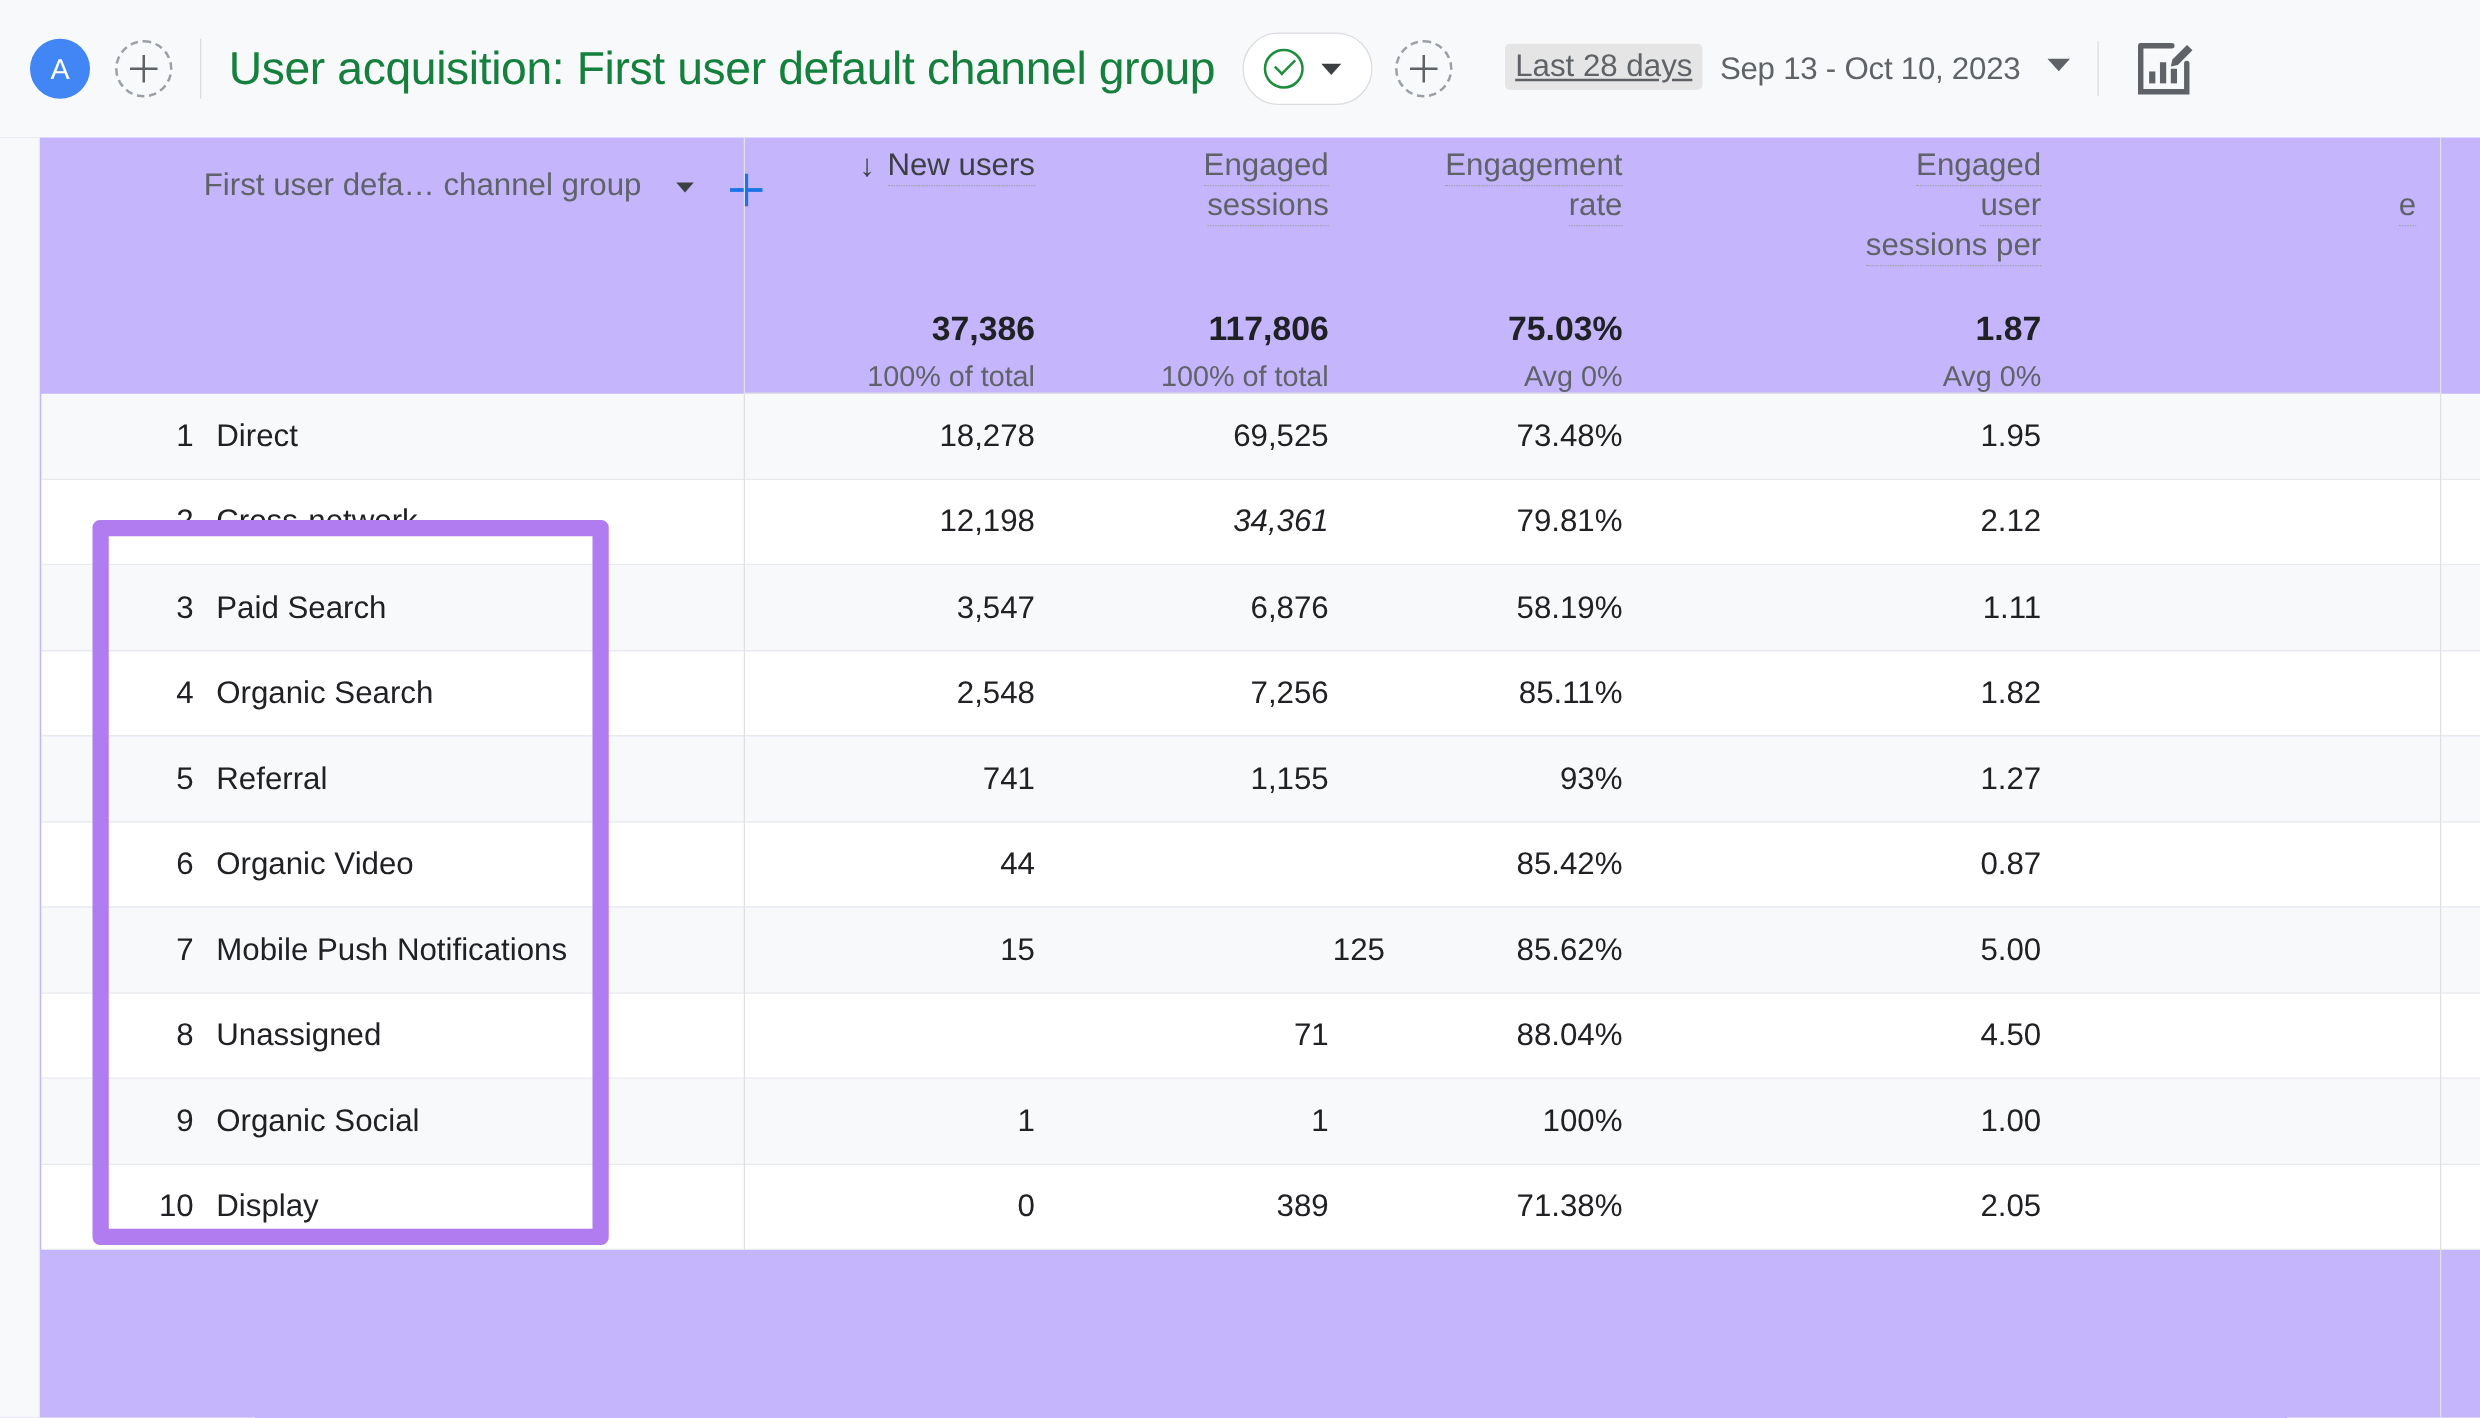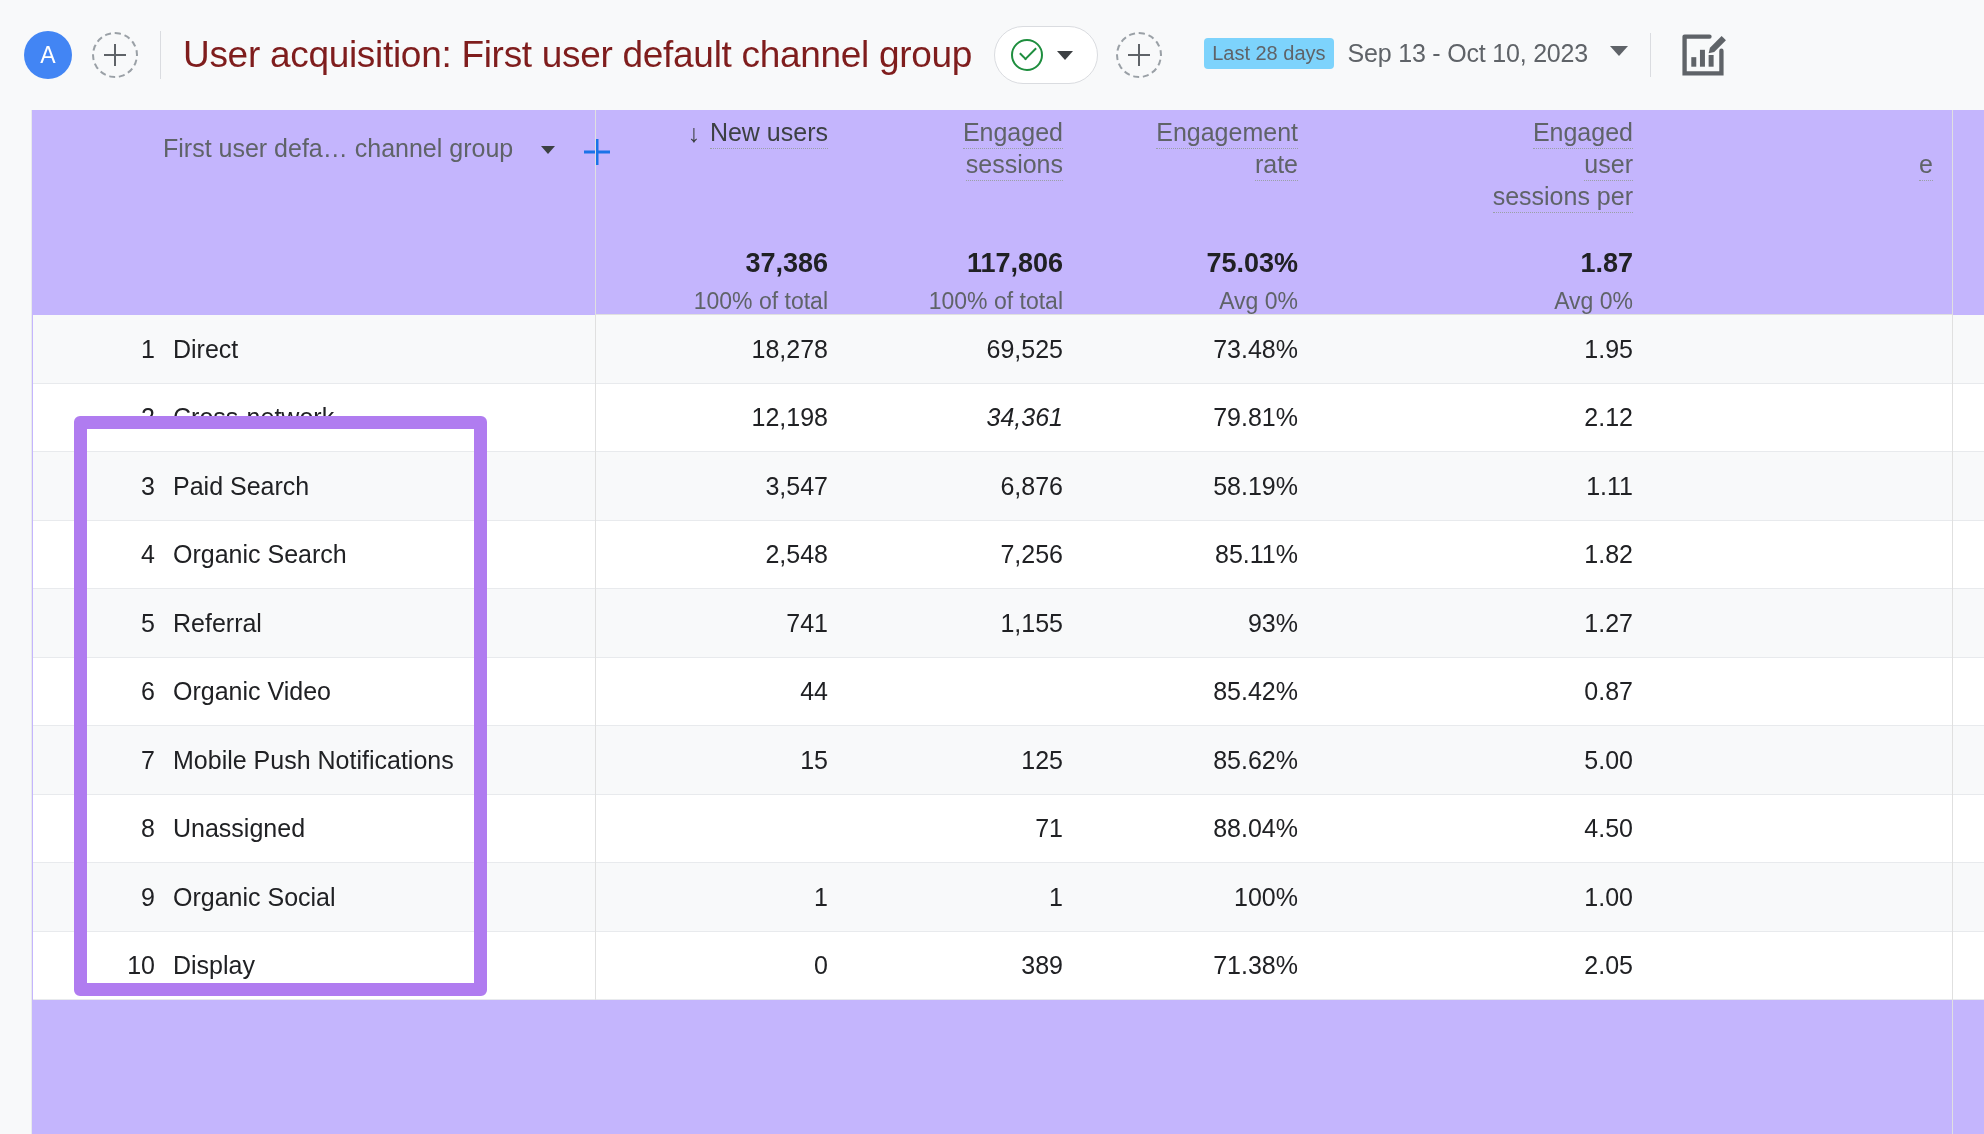--- a/index.html
+++ b/index.html
@@ -60,21 +60,21 @@
 
   .vdivider {
     width: 1px; height: 48px;
     background: #dadce0;
     margin: 0 22px;
   }
 
   .report-title {
     font-size: 37px;
     font-weight: 400;
-    color: #7f1d1d;
+    color: #15803d;
     letter-spacing: -0.3px;
     white-space: nowrap;
   }
 
   .cmp-pill {
     margin-left: 22px;
     height: 58px;
     min-width: 104px;
     border: 1px solid #dadce0;
     border-radius: 30px;
@@ -117,27 +117,28 @@
   }
 
   .daterange {
     display: flex;
     align-items: baseline;
     margin-left: 42px;
     gap: 14px;
     white-space: nowrap;
   }
   .chip-last {
-    font-size: 20px;
+    font-size: 25px;
     color: #5f6368;
-    background: #7dd3fc;
+    background: #e5e5e5;
     padding: 4px 8px;
     border-radius: 4px;
     position: relative;
     top: -2px;
+    text-decoration: underline;
   }
   .daterange-text {
     font-size: 25px;
     color: #5f6368;
     font-weight: 500;
     letter-spacing: -0.2px;
   }
   .caret-date {
     width: 0; height: 0;
     border-left: 9px solid transparent;
@@ -501,21 +502,21 @@
           <div class="row-cell" style="left: 562px; width: 253px; padding-right: 20px;">44</div>
           <div class="row-cell" style="left: 1050px; width: 235px; padding-right: 20px;">85.42%</div>
           <div class="row-cell" style="left: 1285px; width: 335px; padding-right: 20px;">0.87</div>
           <div class="vsep-r"></div>
         </div>
         <div class="row odd">
           <div class="row-index">7</div>
           <div class="row-name">Mobile Push Notifications</div>
           <div class="vsep"></div>
           <div class="row-cell" style="left: 562px; width: 253px; padding-right: 20px;">15</div>
-          <div class="row-cell" style="left: 815px; width: 235px; padding-right: 20px; text-align: right;">125</div>
+          <div class="row-cell" style="left: 860px; width: 235px; padding-right: 20px; text-align: right;">125</div>
           <div class="row-cell" style="left: 1050px; width: 235px; padding-right: 20px;">85.62%</div>
           <div class="row-cell" style="left: 1285px; width: 335px; padding-right: 20px;">5.00</div>
           <div class="vsep-r"></div>
         </div>
         <div class="row even">
           <div class="row-index">8</div>
           <div class="row-name">Unassigned</div>
           <div class="vsep"></div>
           <div class="row-cell" style="left: 815px; width: 235px; padding-right: 20px;">71</div>
           <div class="row-cell" style="left: 1050px; width: 235px; padding-right: 20px;">88.04%</div>

